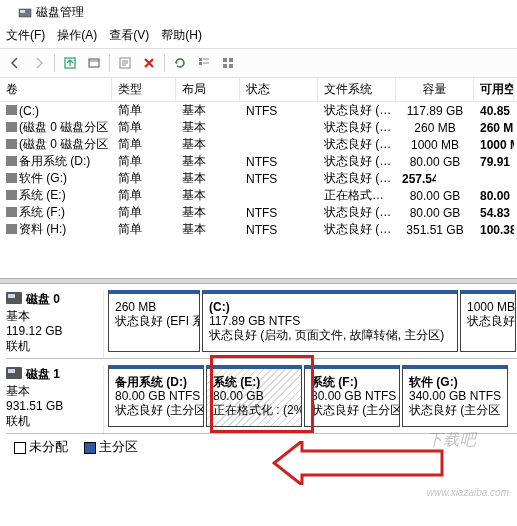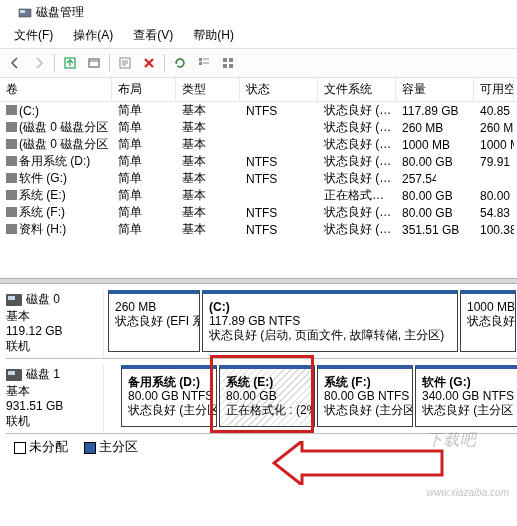--- a/index.html
+++ b/index.html
@@ -1,47 +1,47 @@
 <!DOCTYPE html>
 <html><head>
 <meta charset="utf-8">
 <style>
   * { box-sizing: border-box; margin: 0; padding: 0; }
   body { width: 517px; height: 526px; font-family: "Microsoft YaHei", SimSun, Arial, sans-serif; font-size: 12px; background: #fff; overflow: hidden; position: relative; }
   .titlebar { padding: 4px 18px; font-size: 12px; display: flex; align-items: center; gap: 4px; }
   .titlebar .icon { width: 14px; height: 14px; display: inline-block; }
   .menubar { padding: 2px 6px 4px; display: flex; gap: 12px; }
-  .menubar span { cursor: default; margin-left: 8px; }
+  .menubar span { cursor: default; }
   .toolbar { border-top: 1px solid #e0e0e0; border-bottom: 1px solid #e0e0e0; padding: 3px 4px; display: flex; align-items: center; gap: 2px; background: #fcfcfc; }
   .tb-btn { width: 22px; height: 22px; display: flex; align-items: center; justify-content: center; border: 1px solid transparent; }
   .tb-sep { width: 1px; height: 18px; background: #d0d0d0; margin: 0 2px; }
   .list-area { height: 194px; overflow: hidden; }
   .list-header { display: flex; background: #fff; border-bottom: 1px solid #e8e8e8; }
   .list-header .col { padding: 3px 6px; border-right: 1px solid #e8e8e8; font-size: 12px; white-space: nowrap; overflow: hidden; flex-shrink: 0; }
   .list-body { }
   .row { display: flex; height: 17px; align-items: center; }
   .row .cell { padding: 1px 6px; font-size: 12px; white-space: nowrap; overflow: hidden; flex-shrink: 0; }
   .vol-icon { width: 11px; height: 10px; display: inline-block; background: #808080; margin-right: 2px; vertical-align: middle; position: relative; top: -1px; }
   .c0 { width: 112px; } .c1 { width: 64px; } .c2 { width: 64px; }
-  .c3 { width: 78px; } .c4 { width: 78px; } .c5 { width: 78px; } .c6 { width: 40px; }
+  .c3 { width: 78px; } .c4 { width: 78px; } .c5 { width: 78px; text-align: center; } .c6 { width: 40px; font-weight: bold; }
 
   .gap-bar { height: 6px; background: #d8d8d8; border-top: 1px solid #b0b0b0; border-bottom: 1px solid #b0b0b0; cursor: ns-resize; margin-top: 6px; }
 
   .graphic-area { padding: 0 0 0 6px; }
   .disk-row { display: flex; border-bottom: 1px solid #c0c0c0; padding: 6px 0 0 0; }
   .disk-info { width: 98px; flex-shrink: 0; padding: 2px 4px 4px 0; border-right: 1px solid #e8e8e8; font-size: 12px; line-height: 15px; }
-  .disk-info .hdr { display: flex; align-items: center; gap: 4px; font-weight: 400; margin-bottom: 2px; }
+  .disk-info .hdr { display: flex; align-items: flex-start; gap: 4px; font-weight: 700; margin-bottom: 2px; }
   .disk-icon { width: 16px; height: 12px; background: #555; display: inline-block; border-radius: 1px; position: relative; }
   .disk-icon::after { content:""; position:absolute; left:2px; top:2px; width:7px; height:4px; background:#c8d8e8; }
   .parts { flex: 1; display: flex; padding: 0 0 6px 4px; overflow: hidden; }
   .part { border: 1px solid #404040; border-top: 4px solid #2c5aa0; margin-right: 2px; padding: 6px 6px 4px 6px; font-size: 12px; line-height: 14px; flex-shrink: 0; overflow: hidden; }
   .part .pt { white-space: nowrap; }
   .part .pname { font-weight: 600; }
 
-  .disk1-wrap { position: relative; gap: 13px; }
+  .disk1-wrap { position: relative; }
   .highlight-box { position: absolute; border: 3px solid #cf2020; z-index: 10; left: 204px; top: -4px; width: 104px; height: 78px; pointer-events:none; }
   .hatch { background-image: repeating-linear-gradient(135deg, #d8d8d8 0, #d8d8d8 1px, transparent 1px, transparent 5px); }
 
   .legend { padding: 4px 8px; display: flex; gap: 16px; align-items: center; font-size: 13px; }
   .leg-sw { width: 12px; height: 12px; border: 1px solid #000; display: inline-block; vertical-align: middle; margin-right: 3px; }
   .leg-prim { background: #2c5aa0; }
 
   .arrow { position: absolute; left: 272px; top: 441px; width: 180px; height: 44px; pointer-events: none; z-index: 12; }
 
   .watermark { position: absolute; right: 8px; bottom: 28px; font-size: 16px; color: rgba(120,120,130,0.45); font-style: italic; letter-spacing: 0.5px; z-index: 5; pointer-events:none; }
@@ -126,22 +126,22 @@
         <rect x="8" y="2" width="4" height="4" fill="#888"></rect>
         <rect x="2" y="8" width="4" height="4" fill="#888"></rect>
         <rect x="8" y="8" width="4" height="4" fill="#888"></rect>
       </svg>
     </div>
 </div>
 
 <div class="list-area">
   <div class="list-header">
     <div class="col c0">卷</div>
+    <div class="col c2">类型</div>
     <div class="col c1">布局</div>
-    <div class="col c2">类型</div>
     <div class="col c4">状态</div>
     <div class="col c3">文件系统</div>
     <div class="col c5">容量</div>
     <div class="col c6">可用空</div>
   </div>
   <div class="list-body" id="vol-body">
       <div class="row">
         <div class="cell c0"><span class="vol-icon"></span>(C:)</div>
         <div class="cell c1">简单</div>
         <div class="cell c2">基本</div>

